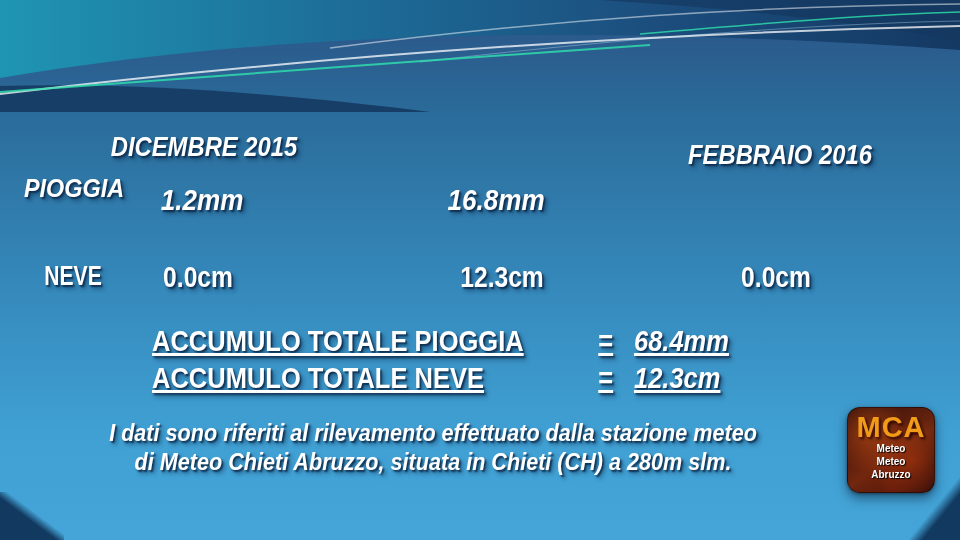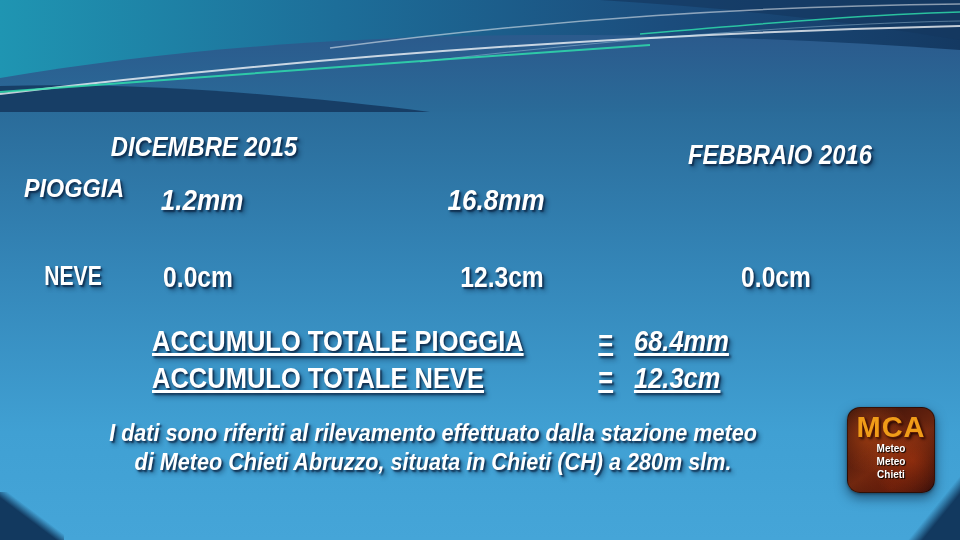--- a/index.html
+++ b/index.html
@@ -128,19 +128,19 @@
     <span class="cond t-foot shadowed">I dati sono riferiti al rilevamento effettuato dalla stazione meteo</span>
   </div>
   <div class="pos" style="left:433px; top:448px">
     <span class="cond t-foot shadowed">di Meteo Chieti Abruzzo, situata in Chieti (CH) a 280m slm.</span>
   </div>
 
   <div class="logo">
     <div class="logo-acronym">MCA</div>
     <div class="logo-line">Meteo</div>
     <div class="logo-line">Meteo</div>
-    <div class="logo-line">Chieti</div>
+    <div class="logo-line">Abruzzo</div>
   </div>
 
   <div class="corner-bl"></div>
   <div class="corner-br"></div>
 
 </div>
 
 </body></html>

